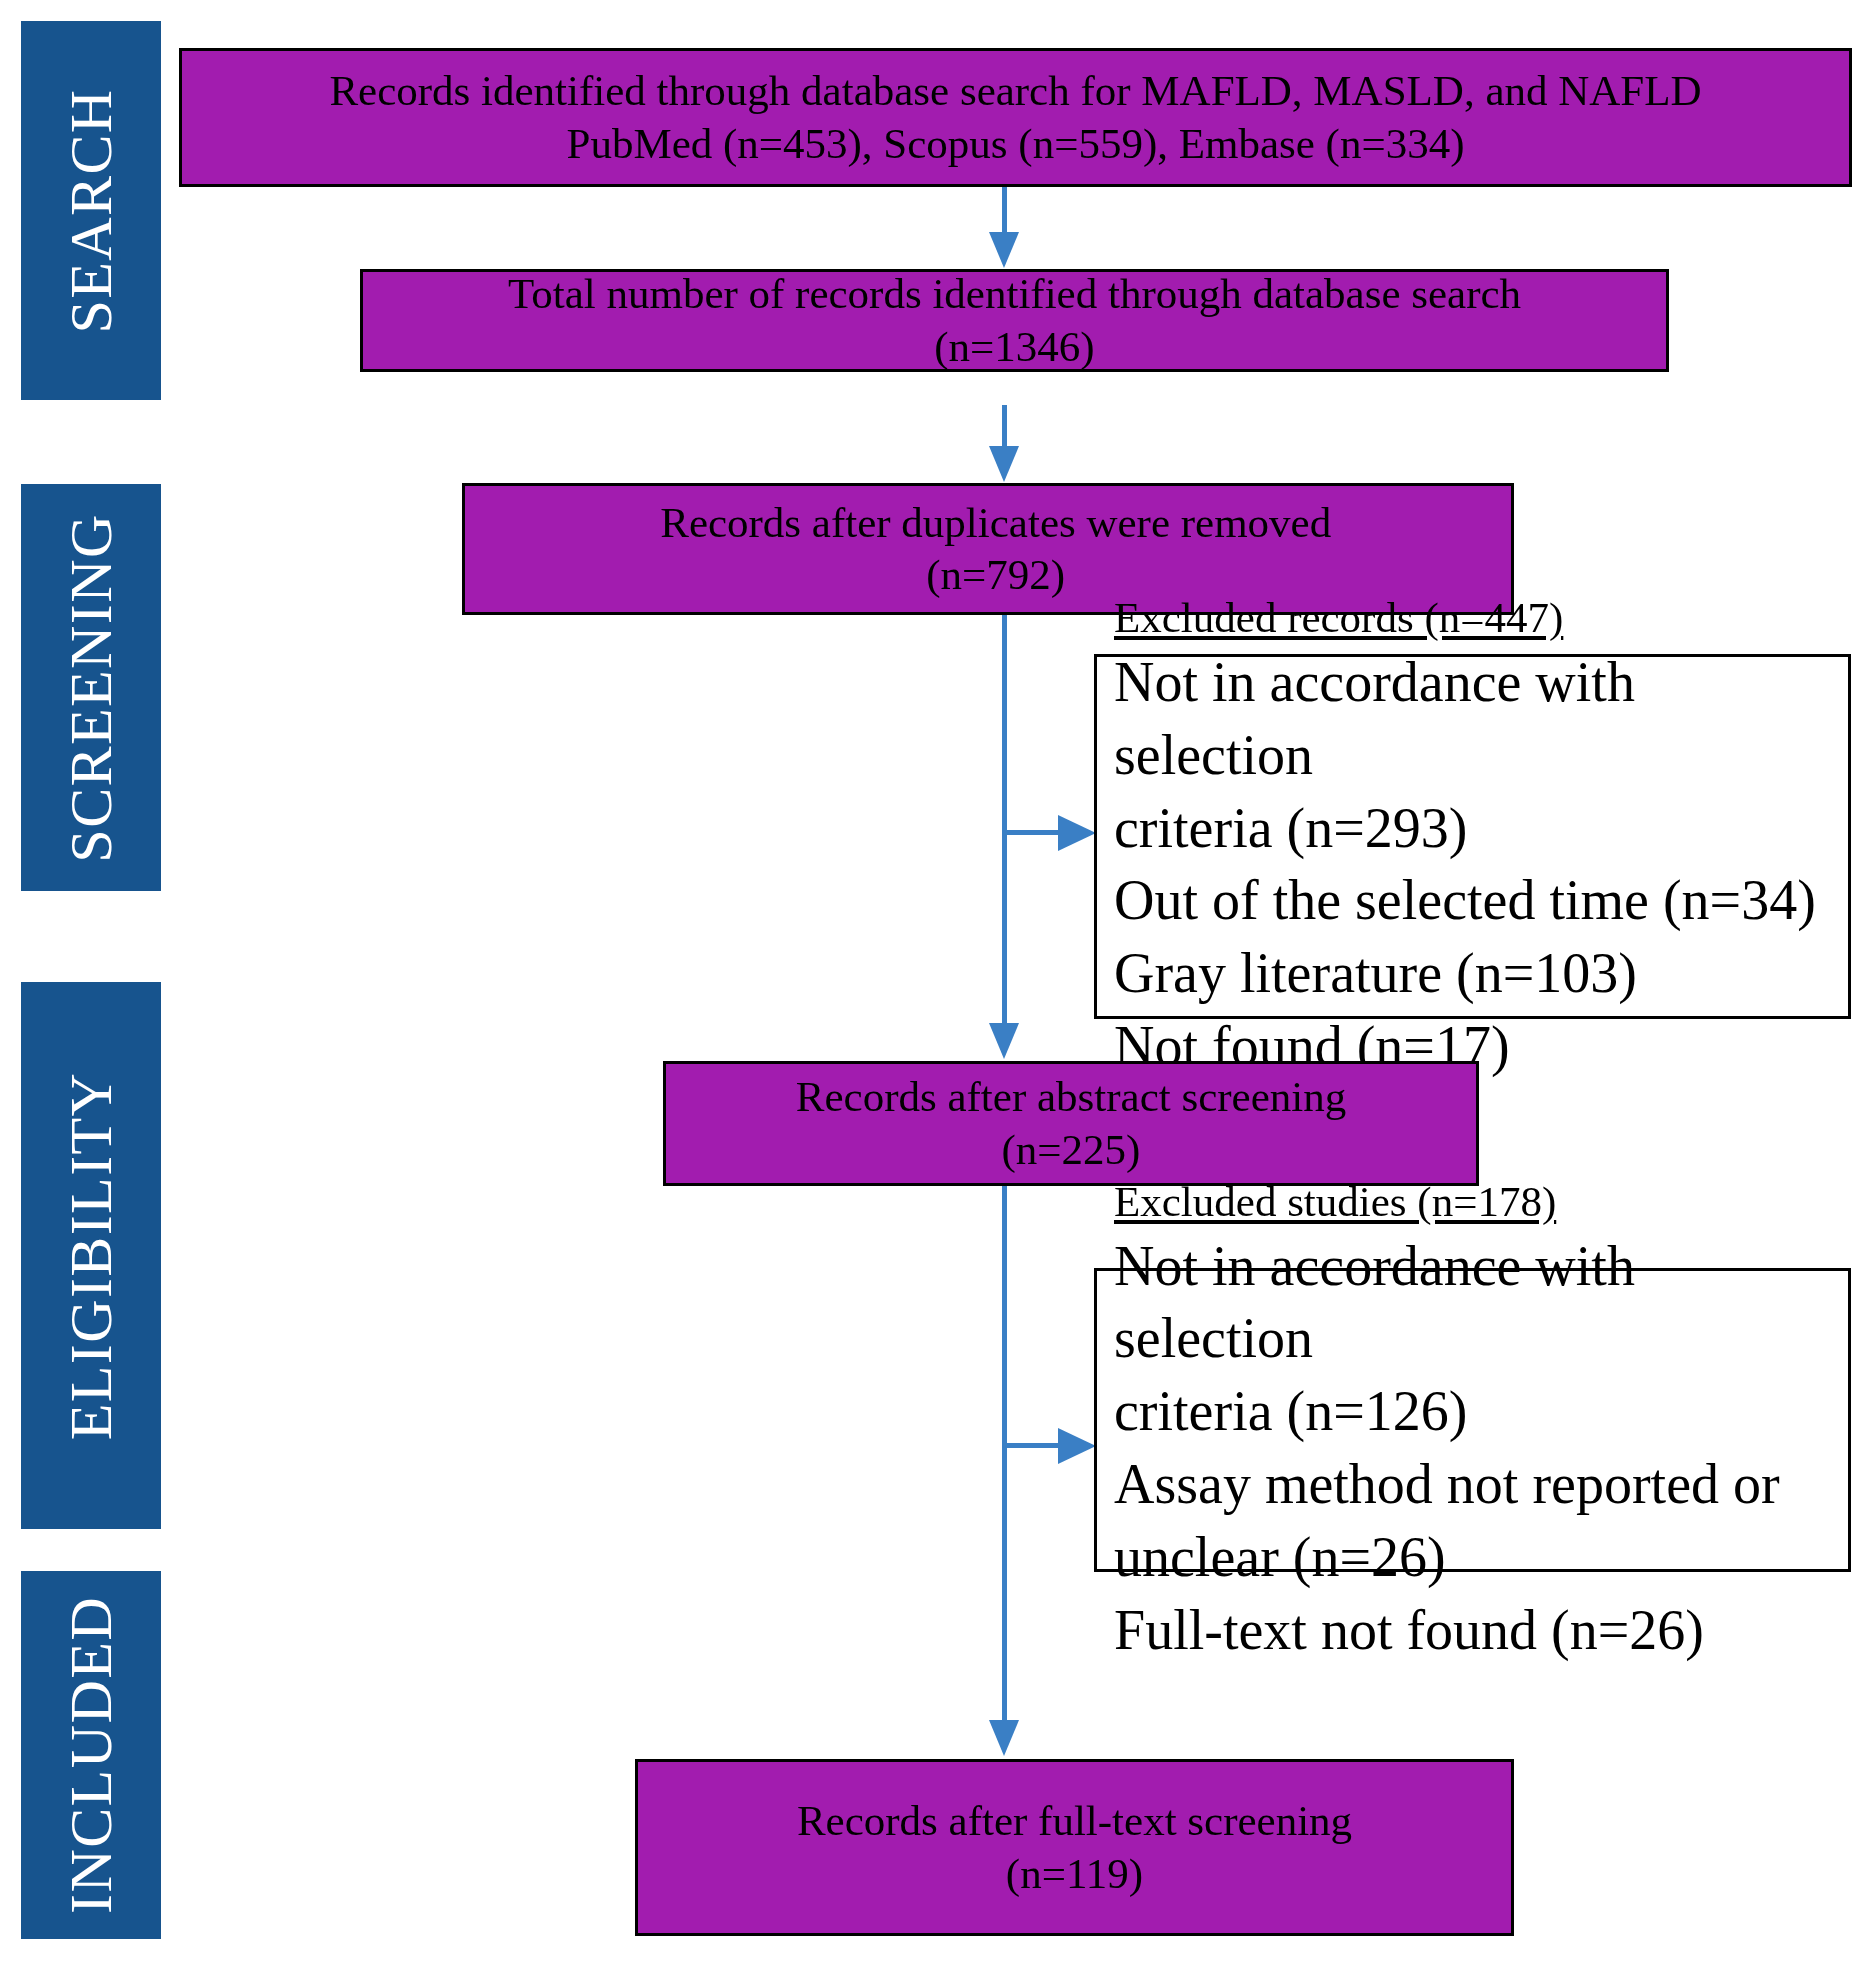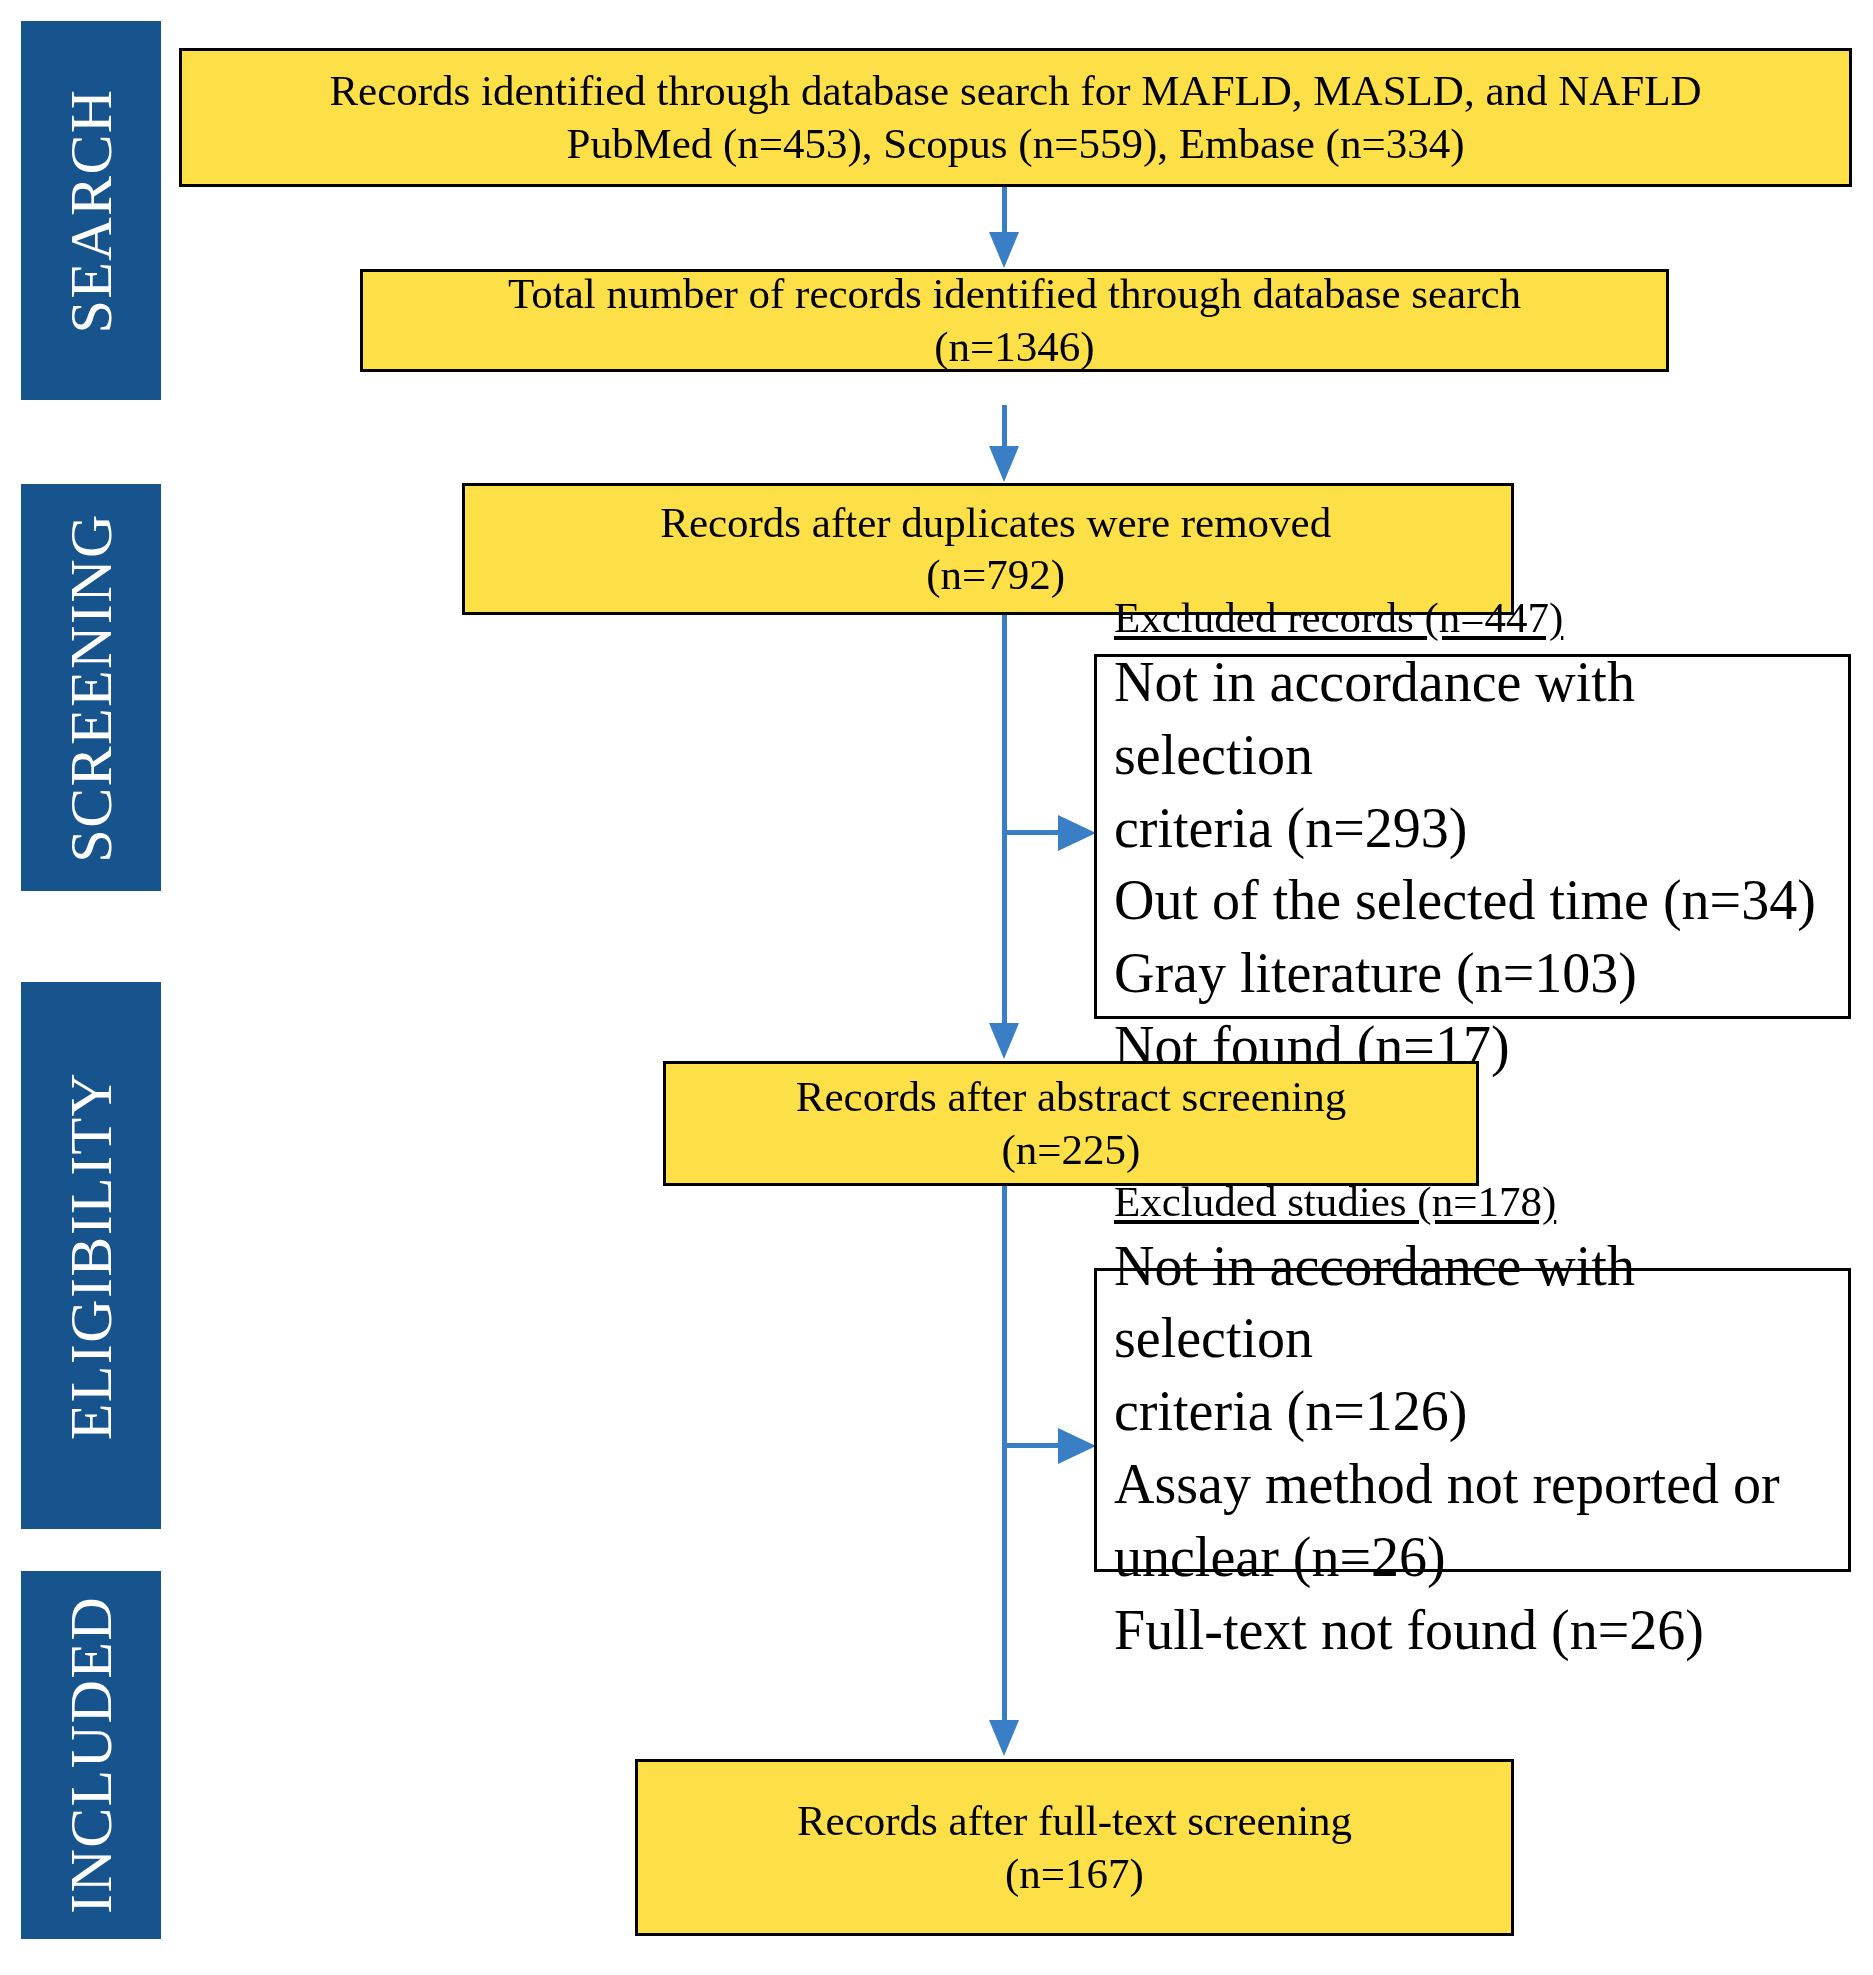--- a/index.html
+++ b/index.html
@@ -36,21 +36,21 @@
     font-family: "Liberation Serif", "DejaVu Serif", serif;
     font-size: 60px;
     letter-spacing: 1.4px;
     line-height: 1;
   }
 
   
   .flow-box {
     position: absolute;
     box-sizing: border-box;
-    background: #fde047;
+    background: #a21caf;
     border: 3.5px solid #000000;
     display: flex;
     flex-direction: column;
     align-items: center;
     justify-content: center;
     text-align: center;
     padding: 4.2px 12.6px;
   }
   .flow-box .line {
     display: block;
@@ -183,17 +183,17 @@
     <span class="hdr">Excluded studies (n=178)</span>
     <span class="item">Not in accordance with selection</span>
     <span class="item">criteria (n=126)</span>
     <span class="item">Assay method not reported or</span>
     <span class="item">unclear (n=26)</span>
     <span class="item">Full-text not found (n=26)</span>
   </div>
 
   <div class="flow-box" style="left:635px; top:1759px; width:879px; height:177px;">
     <span class="line">Records after full-text screening</span>
-    <span class="line">(n=167)</span>
+    <span class="line">(n=119)</span>
   </div>
 
 </div>
 
 
 </body></html>

